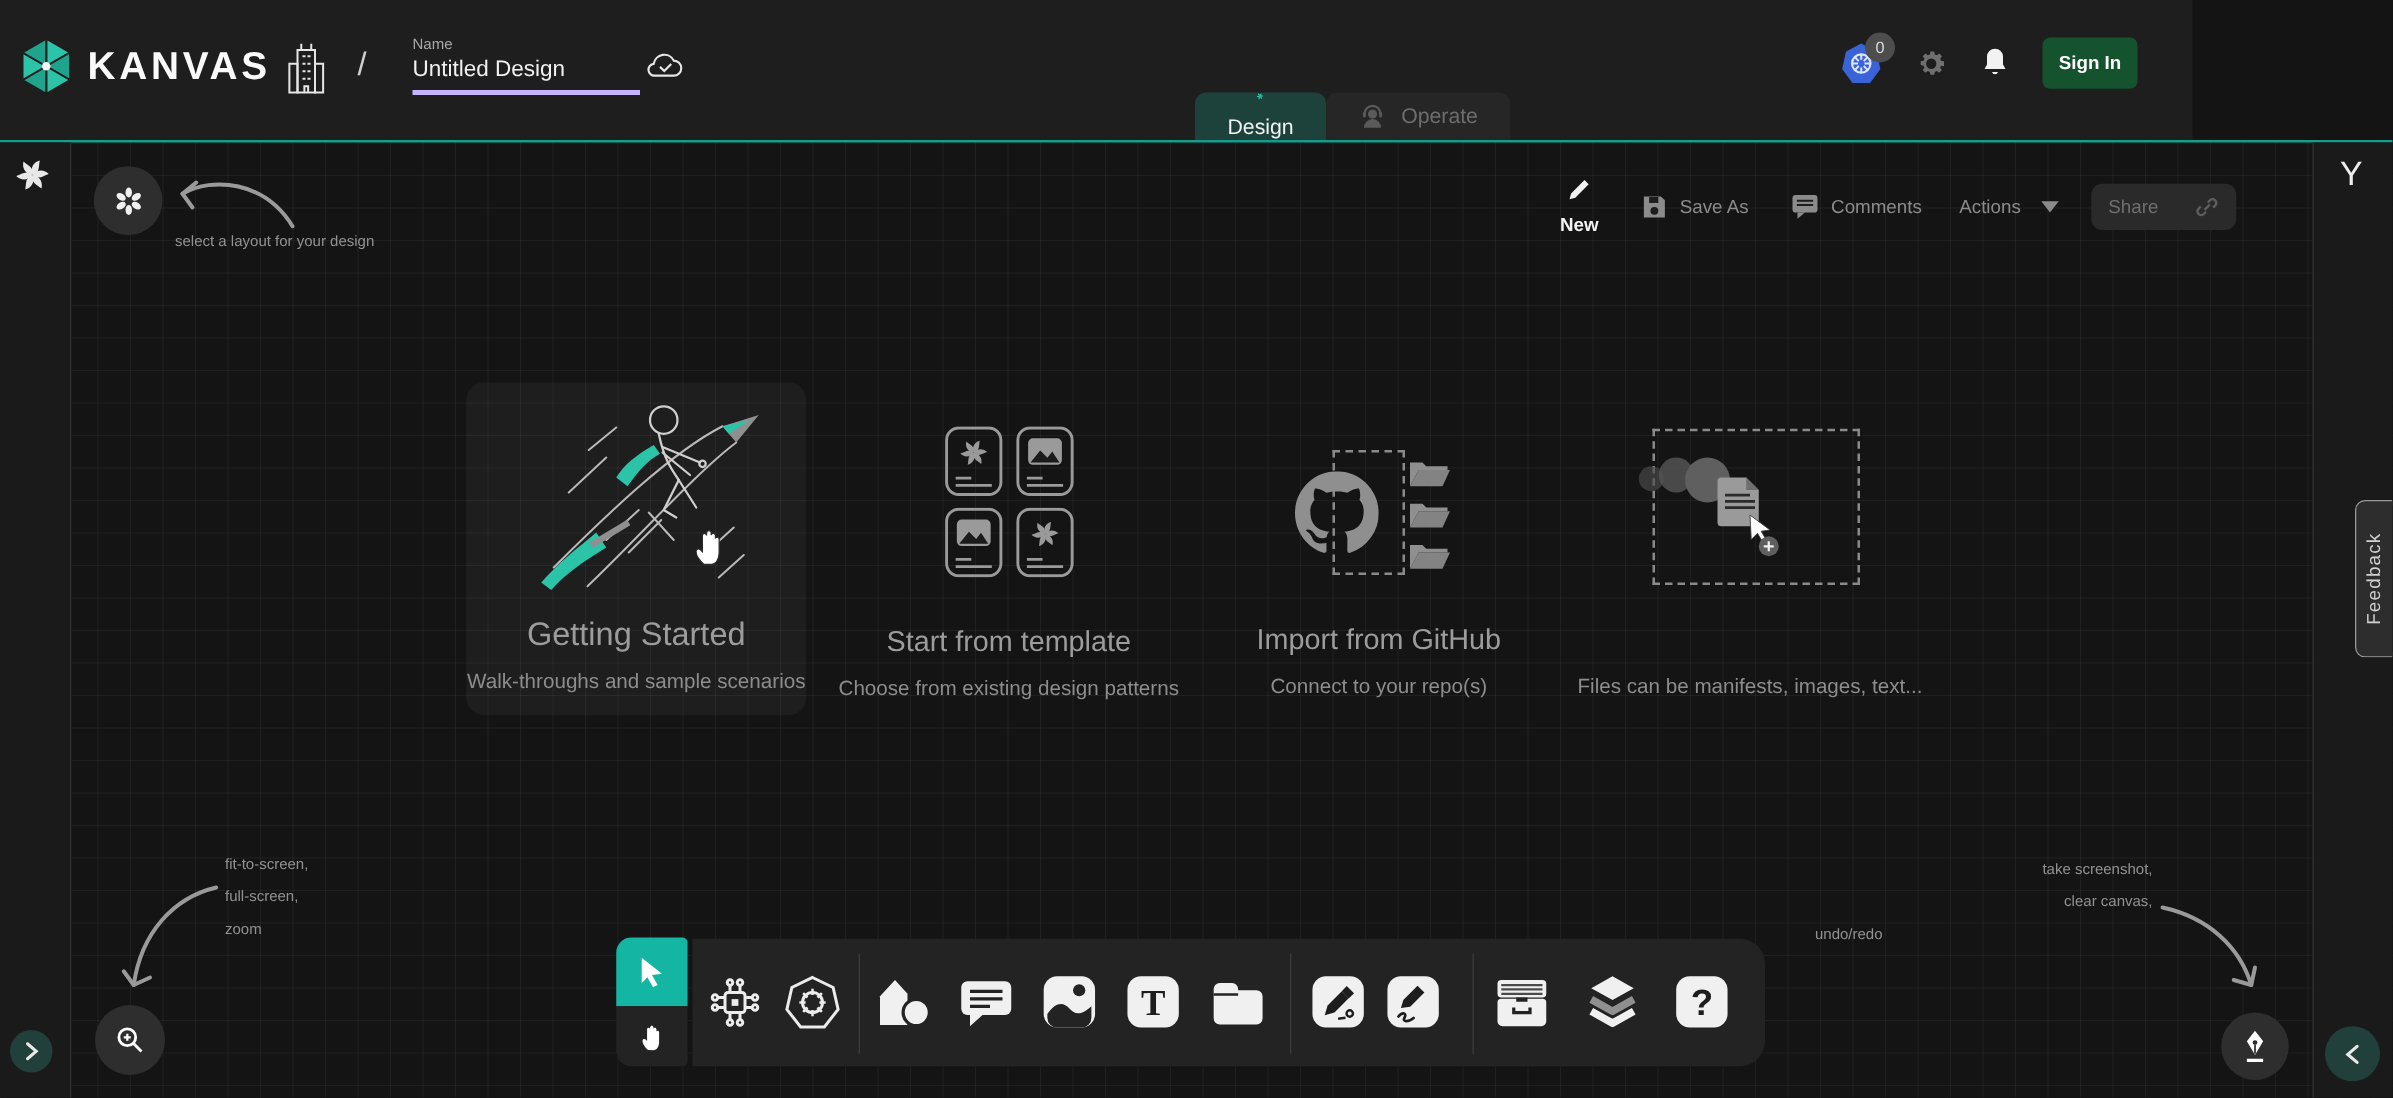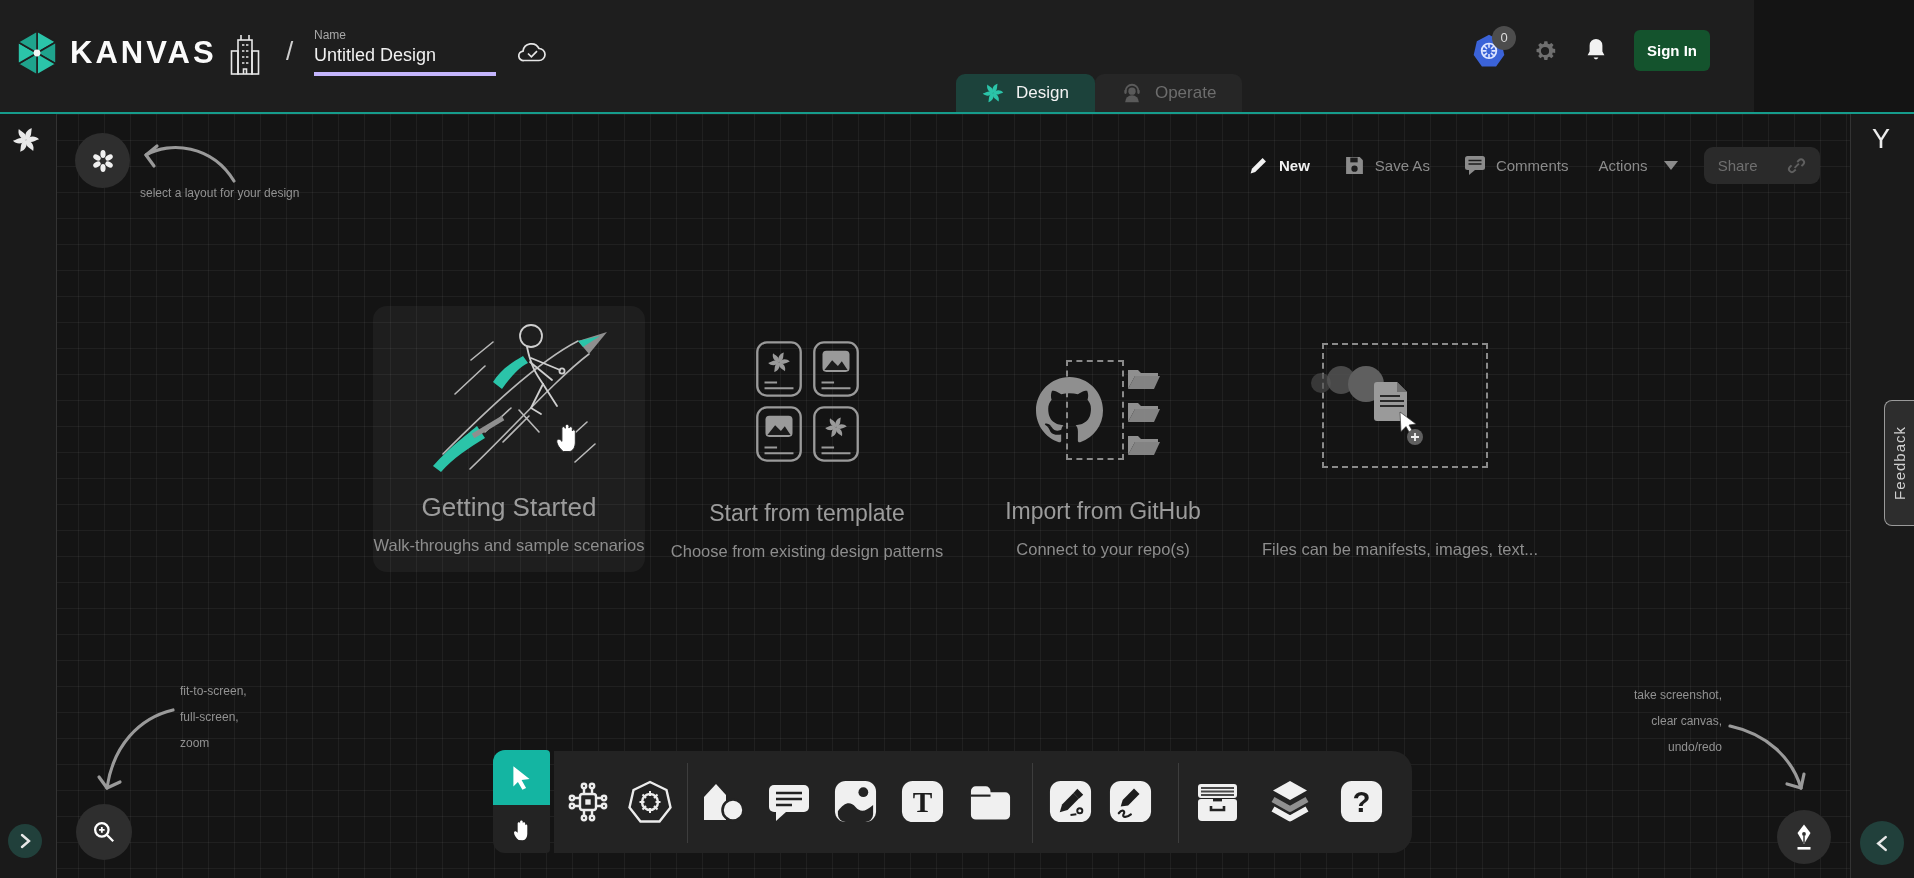--- a/index.html
+++ b/index.html
@@ -6,35 +6,35 @@
   html,body { width:1914px; height:878px; background:#101010; overflow:hidden; }
   body { font-family:"Liberation Sans", sans-serif; }
   .stage { position:absolute; top:0; left:0; width:1914px; height:878px; background:#141414; }
 
   
   .header { position:absolute; top:0; left:0; width:1754px; height:112px; background:#1e1e1e; z-index:5; }
   .brand { position:absolute; left:14px; top:28px; display:flex; align-items:center; gap:10px; }
   .brand-text { color:#fafafa; font-size:31px; font-weight:bold; letter-spacing:3px; }
   .hdr-building { position:absolute; left:230px; top:34px; }
   .hdr-slash { position:absolute; left:286px; top:36px; color:#cfcfcf; font-size:26px; font-weight:300; }
-  .name-block { position:absolute; left:314px; top:28px; width:182px; }
+  .name-block { position:absolute; left:330px; top:28px; width:182px; }
   .name-label { color:#a8a8a8; font-size:12px; }
   .name-input { display:block; width:182px; background:transparent; border:none; border-bottom:4px solid #c4b5fd;
                 color:#f0f0f0; font-size:18px; padding:3px 0 6px 0; font-family:"Liberation Sans",sans-serif; }
   .cloud-ic { position:absolute; left:516px; top:40px; }
   .hdr-right { position:absolute; right:44px; top:30px; display:flex; align-items:center; gap:26px; }
   .k8s-wrap { position:relative; width:34px; height:36px; }
   .badge { position:absolute; top:-7px; right:-10px; width:24px; height:24px; border-radius:50%;
            background:#4d4d4d; color:#dcdcdc; font-size:13px; display:flex; align-items:center; justify-content:center; }
   .signin { background:#14532d; color:#fff; font-size:15px; font-weight:bold; border:none; border-radius:6px;
             width:76px; height:41px; cursor:pointer; }
   
   .tabs { position:absolute; left:956px; bottom:0; display:flex; }
   .tab { height:38px; display:flex; align-items:center; gap:12px; padding:0 26px; border-radius:9px 9px 0 0; font-size:17px; }
-  .tab.active { background:#1c423b; color:#f2f2f2; }
+  .tab.active { background:#1c423b; color:#f2f2f2;flex-direction:column; }
   .tab.inactive { background:#262626; color:#6d6d6d; }
 
   
   .canvas { position:absolute; left:0; top:112px; width:1914px; height:766px;
             background-color:#141414; border-top:2px solid #169c8c;
             background-image:linear-gradient(rgba(255,255,255,.05) 1px, transparent 1px),
                              linear-gradient(90deg, rgba(255,255,255,.05) 1px, transparent 1px);
             background-size:26px 26px; }
   .strip-left  { position:absolute; left:0; top:114px; width:57px; height:764px; background:#1a1a1a; border-right:1px solid #333; z-index:2; }
   .strip-right { position:absolute; left:1850px; top:114px; width:64px; height:764px; background:#1a1a1a; border-left:1px solid #333; z-index:2; }
@@ -179,21 +179,21 @@
       </svg>
       <svg width="24" height="28" viewBox="0 0 24 28">
         <path d="M12 2a6.4 6.4 0 00-6.4 6.4v6.2L3.6 18.2h16.8l-2-3.6V8.4A6.4 6.4 0 0012 2z" fill="#f2f2f2"></path>
         <path d="M9.6 20.6a2.5 2.5 0 004.8 0z" fill="#f2f2f2"></path>
       </svg>
       <button class="signin">Sign In</button>
     </div>
   </div>
 
   <div class="ctb" style="left:1248px;">
-    <div class="ctb-item" style="margin-right:34px;">
+    <div class="ctb-item" style="margin-right:34px;flex-direction:column;">
       <svg width="21" height="21" viewBox="0 0 20 20">
         <path d="M2.5 17.5l1.2-4.4L13.9 2.9l3.2 3.2L6.9 16.3z" fill="#f2f2f2"></path>
       </svg>
       <span class="ctb-new">New</span>
     </div>
     <div class="ctb-item" style="margin-right:34px;">
       <svg width="21" height="21" viewBox="0 0 20 20">
         <path d="M2 2h13l3 3v13H2z" fill="#8b8b8b" rx="2"></path>
         <rect x="6" y="2.5" width="7" height="4.5" fill="#1c1c1c"></rect>
         <circle cx="10" cy="13" r="3" fill="#1c1c1c"></circle>
@@ -355,21 +355,21 @@
   <div class="circle-btn" style="left:76px; top:804px; width:56px; height:56px;">
     <svg width="26" height="26" viewBox="0 0 24 24" fill="none" stroke="#fff" stroke-width="2.1">
       <circle cx="10" cy="10" r="6.2"></circle>
       <path d="M14.8 14.8L20.5 20.5"></path>
       <path d="M10 7.4v5.2M7.4 10h5.2" stroke-width="1.7"></path>
     </svg>
   </div>
 
   <div class="hint" style="left:1452px; top:688px; width:270px; text-align:right;">take screenshot,</div>
   <div class="hint" style="left:1452px; top:714px; width:270px; text-align:right;">clear canvas,</div>
-  <div class="hint" style="left:1452px; top:740px; width:270px; text-align:right;">undo/redo</div>
+  <div class="hint" style="left:1452px; top:740px; width:270px; text-align:left;">undo/redo</div>
   <svg class="abs" style="left:1722px; top:716px; z-index:3;" width="88" height="82" viewBox="0 0 88 82" fill="none" stroke="#9a9a9a" stroke-width="3.2" stroke-linecap="round">
     <path d="M8 10 C45 18 70 42 79 72"></path>
     <path d="M79 72l-14-4M79 72l3-14"></path>
   </svg>
   <div class="circle-btn" style="left:1777px; top:810px; width:54px; height:54px;">
     <svg width="24" height="28" viewBox="0 0 24 28">
       <path d="M12 1.5l6.5 8.5L12 21 5.5 10z" fill="#fff"></path>
       <circle cx="12" cy="11" r="1.9" fill="#2e2e2e"></circle>
       <path d="M12 13v7" stroke="#2e2e2e" stroke-width="1.4"></path>
       <rect x="5.5" y="24" width="13" height="2.6" fill="#fff"></rect>

